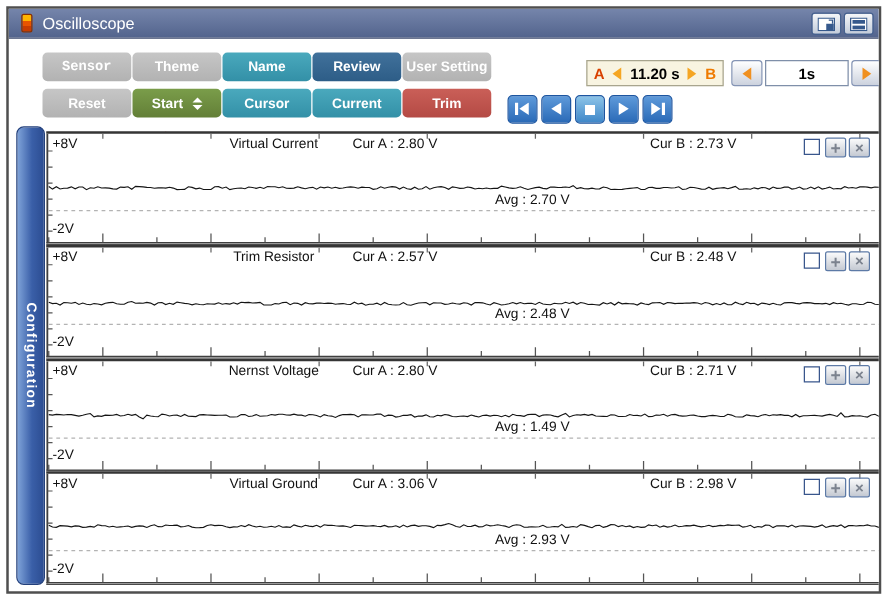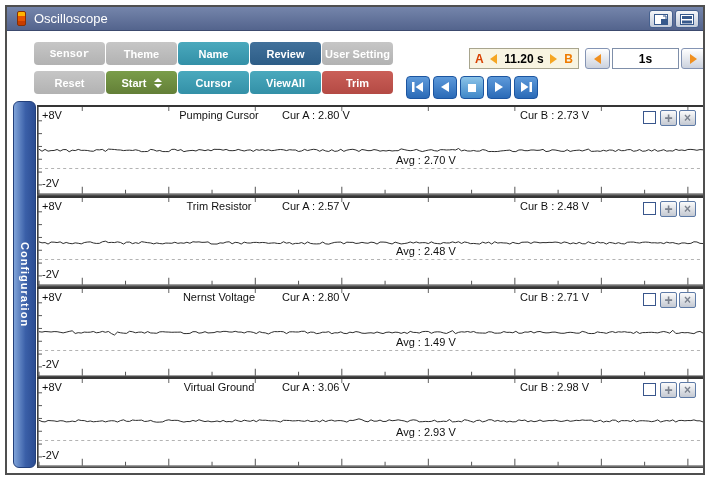--- a/index.html
+++ b/index.html
@@ -125,21 +125,21 @@
 
   <button class="btn gray" style="left:27px;top:64px;">Reset</button>
   <button class="btn green" style="left:99px;top:64px;justify-content:center;">
     <span>Start</span>
     <span class="spin">
         <i class="up"></i>
         <i class="dn"></i>
       </span>
   </button>
   <button class="btn teal" style="left:171px;top:64px;">Cursor</button>
-  <button class="btn teal" style="left:243px;top:64px;">ViewAll</button>
+  <button class="btn teal" style="left:243px;top:64px;">Current</button>
   <button class="btn red" style="left:315px;top:64px;">Trim</button>
 
   <button class="tbtn" style="left:399px;">
     <span><svg width="12" height="10" viewBox="0 0 12 10">
           <rect x="0" y="0" width="2.5" height="10" fill="#fff"></rect>
           <path d="M11 0 L3.5 5 L11 10 Z" fill="#fff"></path>
         </svg></span>
   </button>
   <button class="tbtn" style="left:426px;">
     <span><svg width="10" height="10" viewBox="0 0 10 10">
@@ -221,21 +221,21 @@
           <line x1="303" y1="0" x2="303" y2="4" stroke="#666"></line>
           <line x1="389" y1="0" x2="389" y2="4" stroke="#666"></line>
           <line x1="475" y1="0" x2="475" y2="4" stroke="#666"></line>
           <line x1="561" y1="0" x2="561" y2="4" stroke="#666"></line>
           <line x1="647" y1="0" x2="647" y2="4" stroke="#666"></line>
           <line x1="2" y1="62.400000000000006" x2="666" y2="62.400000000000006" stroke="#b3b3b3" stroke-width="1" stroke-dasharray="3 3"></line>
           <polyline points="2,42.8 5,44.9 8,43.0 11,44.8 14,44.2 17,44.1 20,43.1 23,44.7 26,43.2 29,43.2 32,45.4 35,43.8 38,44.2 41,43.0 44,44.0 47,43.9 50,44.1 53,44.7 56,44.9 59,43.3 62,43.5 65,43.0 68,45.0 71,42.7 74,42.9 77,43.1 80,43.5 83,43.6 86,44.2 89,43.9 92,43.8 95,44.1 98,43.4 101,44.1 104,45.3 107,45.2 110,45.1 113,43.0 116,43.5 119,44.7 122,44.1 125,45.2 128,45.2 131,45.2 134,43.0 137,42.9 140,44.2 143,43.2 146,45.3 149,44.6 152,44.2 155,44.0 158,44.6 161,43.2 164,43.6 167,44.3 170,43.4 173,44.4 176,42.9 179,43.0 182,43.0 185,43.8 188,43.0 191,44.2 194,44.3 197,44.1 200,43.0 203,43.9 206,44.6 209,43.8 212,43.5 215,45.0 218,43.2 221,43.9 224,43.2 227,44.2 230,43.4 233,44.3 236,44.0 239,43.4 242,43.1 245,43.4 248,44.2 251,43.3 254,43.6 257,43.6 260,45.1 263,44.6 266,43.0 269,44.2 272,43.4 275,42.9 278,43.3 281,44.9 284,43.3 287,44.6 290,45.1 293,43.4 296,45.0 299,44.6 302,42.9 305,45.0 308,43.8 311,43.2 314,42.9 317,43.6 320,45.1 323,43.1 326,43.6 329,44.3 332,44.2 335,43.2 338,43.7 341,44.8 344,44.2 347,44.6 350,44.0 353,44.6 356,44.3 359,44.3 362,42.5 365,43.2 368,43.9 371,44.3 374,44.0 377,43.0 380,44.3 383,45.2 386,44.4 389,43.7 392,43.3 395,44.3 398,44.7 401,43.3 404,43.3 407,43.6 410,43.5 413,43.2 416,43.6 419,42.1 422,44.5 425,43.7 428,44.6 431,44.7 434,44.1 437,44.8 440,44.7 443,43.2 446,43.8 449,45.2 452,45.1 455,45.2 458,45.1 461,44.6 464,44.3 467,44.0 470,43.7 473,45.2 476,45.2 479,43.6 482,43.5 485,44.3 488,44.3 491,43.6 494,43.6 497,44.0 500,43.8 503,43.0 506,45.2 509,44.8 512,43.4 515,43.6 518,44.2 521,44.9 524,45.0 527,43.4 530,45.1 533,44.3 536,44.0 539,43.7 542,44.6 545,43.7 548,42.7 551,45.0 554,44.9 557,44.6 560,45.0 563,43.9 566,44.7 569,43.6 572,43.8 575,45.1 578,43.2 581,44.3 584,44.2 587,43.3 590,43.2 593,44.9 596,44.4 599,43.2 602,44.9 605,44.6 608,43.3 611,44.7 614,43.1 617,44.9 620,44.2 623,43.3 626,44.8 629,44.4 632,44.7 635,42.9 638,44.0 641,43.6 644,44.2 647,43.1 650,43.0 653,43.3 656,43.9 659,43.2 662,43.4 665,43.4 " fill="none" stroke="#141414" stroke-width="0.9"></polyline>
         </svg>
     <div class="ylabel top">+8V</div>
     <div class="ylabel bot">-2V</div>
-    <div class="ch-name">Pumping Cursor</div>
+    <div class="ch-name">Virtual Current</div>
     <div class="meas a">Cur A : 2.80 V</div>
     <div class="meas avg">Avg : 2.70 V</div>
     <div class="meas b">Cur B : 2.73 V</div>
     <span class="chk"></span>
     <button class="mini add">
       <span>+</span>
     </button>
     <button class="mini close">
       <span>×</span>
     </button>

